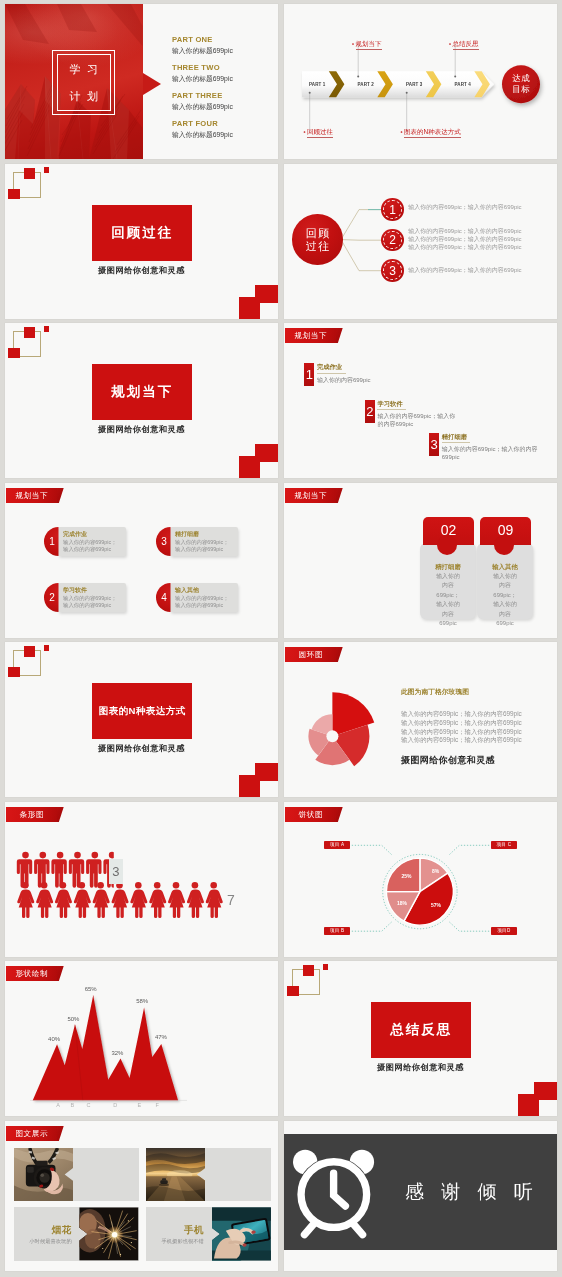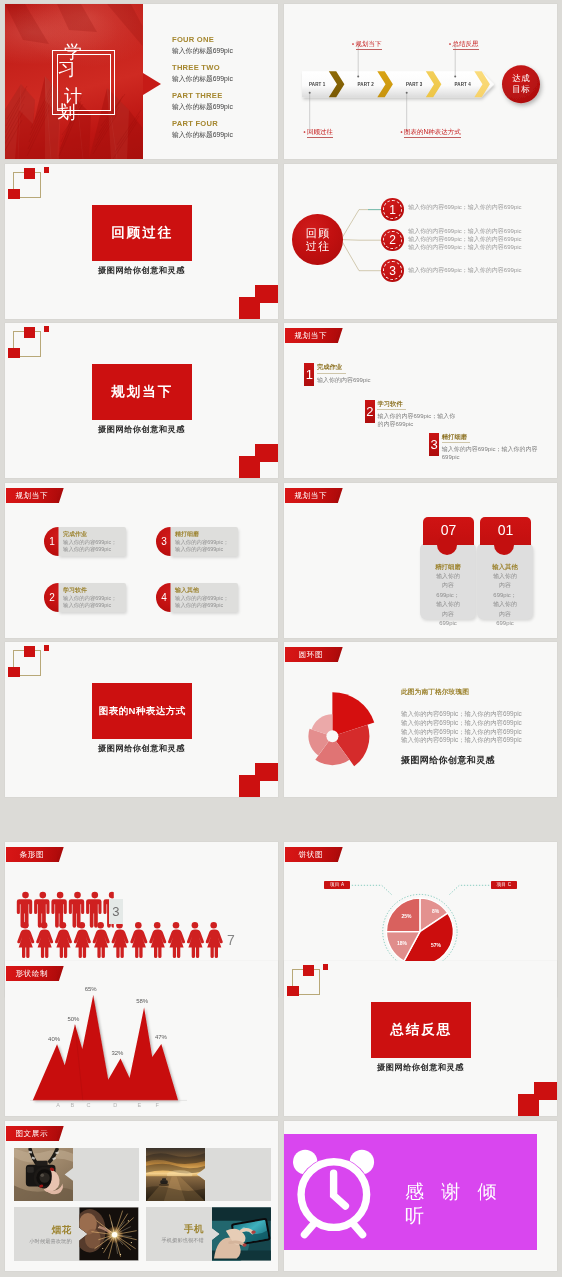--- a/index.html
+++ b/index.html
@@ -4,21 +4,21 @@
 <style>
   html,body{margin:0;padding:0;}
   body{width:562px;height:1277px;background:#dcdbd7;
        font-family:"Liberation Sans","DejaVu Sans",sans-serif;overflow:hidden;}
   .grid{position:absolute;left:0;top:0;width:562px;height:1277px;}
   .slide{position:absolute;width:273px;height:155px;background:#f8f8f7;overflow:hidden;
          box-shadow:0 0 0 0.5px rgba(0,0,0,0.03);}
   
   .c0{left:5px;} .c1{left:284px;}
   .r0{top:4px;} .r1{top:164px;} .r2{top:323px;} .r3{top:483px;}
-  .r4{top:642px;} .r5{top:842px;} .r6{top:961px;} .r7{top:1121px;}
+  .r4{top:642px;} .r5{top:802px;} .r6{top:961px;} .r7{top:1121px;}
   .r7s{height:150px;}
   .sq{position:absolute;background:#cc1010;}
   .ring{position:absolute;border:1px solid #b8a878;}
 
   
   .tag{position:absolute;height:15.1px;background:linear-gradient(100deg,#d81616 0%,#c81010 62%,#ae0a0a 100%);
        color:#fff;font-size:7.6px;line-height:15.1px;padding:0 6.2px 0 6.1px;letter-spacing:.6px;white-space:nowrap;
        box-sizing:border-box;min-width:51.7px;text-align:center;}
   .tag-tail{position:absolute;height:15.1px;width:7px;
        background:linear-gradient(120deg,#b60c0c 0%,#9c0808 100%);
@@ -31,21 +31,21 @@
   
   .s1-photo{position:absolute;left:0;top:0;width:137.5px;height:155px;overflow:hidden;
     background:linear-gradient(165deg,#b81410 0%,#c4201a 28%,#cf2a22 55%,#bd1512 80%,#ad100d 100%);}
   .s1-sky{position:absolute;left:0;top:0;width:137.5px;height:70px;
     background:radial-gradient(ellipse at 60% 20%,rgba(220,90,80,.55) 0%,rgba(190,40,34,0) 62%),
                radial-gradient(ellipse at 20% 40%,rgba(230,130,120,.35) 0%,rgba(190,40,34,0) 55%);}
   .s1-bld{position:absolute;left:0;top:0;width:137.5px;height:155px;}
   .s1-frame-out{position:absolute;left:47.4px;top:45.6px;width:62.7px;height:65.5px;border:1.2px solid #fff;box-sizing:border-box;}
   .s1-frame-in{position:absolute;left:3.2px;top:3.2px;right:3.2px;bottom:3.2px;border:1px solid #fff;
     display:flex;flex-direction:column;align-items:center;justify-content:center;gap:10.4px;}
-  .s1-t{color:#fff;font-size:18px;letter-spacing:6.4px;line-height:16.5px;text-indent:6.4px;font-weight:400;}
+  .s1-t{color:#fff;font-size:11px;letter-spacing:6.4px;line-height:16.5px;text-indent:6.4px;font-weight:400;}
   .s1-arrow{position:absolute;left:137.5px;top:69px;width:0;height:0;
     border-top:11px solid transparent;border-bottom:11px solid transparent;border-left:18px solid #c61b17;}
   .s1-list{position:absolute;left:167px;top:29.5px;width:105px;}
   .s1-item{margin-bottom:6.2px;}
   .s1-h{color:#a5872f;font-size:7.6px;font-weight:700;letter-spacing:.25px;line-height:11px;}
   .s1-s{color:#3c3c3c;font-size:6.8px;line-height:11px;letter-spacing:0;}
 
   
   .s2-svg{position:absolute;left:0;top:0;width:273px;height:155px;}
 
@@ -145,21 +145,21 @@
   .g-photo svg{width:59.3px;height:53.4px;display:block;}
   .gp-left{left:0;clip-path:polygon(0 0,100% 0,100% 38%,86% 50%,100% 62%,100% 100%,0 100%);}
   .gp-right{right:0;clip-path:polygon(0 0,100% 0,100% 100%,0 100%,0 62%,14% 50%,0 38%);}
   .g-txt{position:absolute;top:0;width:63px;height:53.4px;display:flex;flex-direction:column;justify-content:center;padding-left:6px;}
   .g-txt-right{right:0;padding-left:5px;box-sizing:border-box;}
   .g-txt-left{left:0;box-sizing:border-box;text-align:right;padding-right:5px;}
   .g-h{color:#9d8430;font-size:9.5px;font-weight:700;line-height:13px;letter-spacing:.5px;}
   .g-s{color:#8b8b8b;font-size:5.3px;line-height:8px;margin-top:1px;}
   
   .slide.s16{background:#f8f8f7;}
-  .s16-red{position:absolute;left:0;top:13.4px;width:253px;height:115.3px;background:#d946ef;}
+  .s16-red{position:absolute;left:0;top:13.4px;width:273px;height:115.3px;background:#404040;text-align:right;}
   .s16-clock{position:absolute;left:6.9px;top:1.9px;width:87px;height:105px;}
   .s16-t{position:absolute;left:121px;top:45.6px;color:#fff;font-size:19px;letter-spacing:6px;font-weight:400;line-height:24px;}
 
 </style>
 </head>
 <body>
 
 <div class="grid">
 
 <div class="slide c0 r0">
@@ -201,21 +201,21 @@
     <div class="s1-frame-out">
       <div class="s1-frame-in">
         <div class="s1-t">学习</div>
         <div class="s1-t">计划</div>
       </div>
     </div>
   </div>
   <div class="s1-arrow"></div>
   <div class="s1-list">
     <div class="s1-item">
-      <div class="s1-h">FOUR ONE</div>
+      <div class="s1-h">PART ONE</div>
       <div class="s1-s">输入你的标题699pic</div>
     </div>
     <div class="s1-item">
       <div class="s1-h">THREE TWO</div>
       <div class="s1-s">输入你的标题699pic</div>
     </div>
     <div class="s1-item">
       <div class="s1-h">PART THREE</div>
       <div class="s1-s">输入你的标题699pic</div>
     </div>
@@ -451,29 +451,29 @@
 
 <div class="slide c1 r3">
   <div class="tagwrap">
     <div class="tag">规划当下</div>
     <div class="tag-tail"></div>
   </div>
   <div class="s8-card" style="left:136px;">
     <div class="s8-body"></div>
         <div class="s8-top"></div>
         <div class="s8-dot"></div>
-    <div class="s8-num">07</div>
+    <div class="s8-num">02</div>
     <div class="s8-h">精打细磨</div>
     <div class="s8-b">输入你的内容699pic；输入你的内容699pic</div>
   </div>
   <div class="s8-card" style="left:193px;">
     <div class="s8-body"></div>
         <div class="s8-top"></div>
         <div class="s8-dot"></div>
-    <div class="s8-num">01</div>
+    <div class="s8-num">09</div>
     <div class="s8-h">输入其他</div>
     <div class="s8-b">输入你的内容699pic；输入你的内容699pic</div>
   </div>
 </div>
 
 <div class="slide c0 r4">
   <div class="dec-tl">
     <div class="ring" style="left:8.3px;top:7.6px;width:25.7px;height:24.3px;"></div>
     <div class="sq" style="left:19.2px;top:4.1px;width:11.2px;height:11.1px;"></div>
     <div class="sq" style="left:38.8px;top:3.2px;width:5.7px;height:5.6px;"></div>
@@ -747,21 +747,21 @@
               <circle cx="42" cy="48" r="0.6"></circle>
           <circle cx="20" cy="21" r="0.55"></circle>
         </g>
       </svg>
     </div>
     <div class="g-txt g-txt-left">
       <div class="g-h">烟花</div>
       <div class="g-s">小时候最喜欢玩的</div>
     </div>
   </div>
-  <div class="g-card" style="left:140.9px;top:86.4px;font-family:Liberation Mono, monospace;">
+  <div class="g-card" style="left:140.9px;top:86.4px;">
     <div class="g-plate"></div>
     <div class="g-photo gp-right">
       <svg viewBox="0 0 60 54" preserveAspectRatio="xMidYMid slice">
         <defs>
               <linearGradient id="scr1" x1="0" y1="0" x2="1" y2="1">
           <stop offset="0" stop-color="#1f7a87"></stop>
                 <stop offset="0.45" stop-color="#3fb0bd"></stop>
           <stop offset="1" stop-color="#186b78"></stop>
               </linearGradient>
             </defs>

